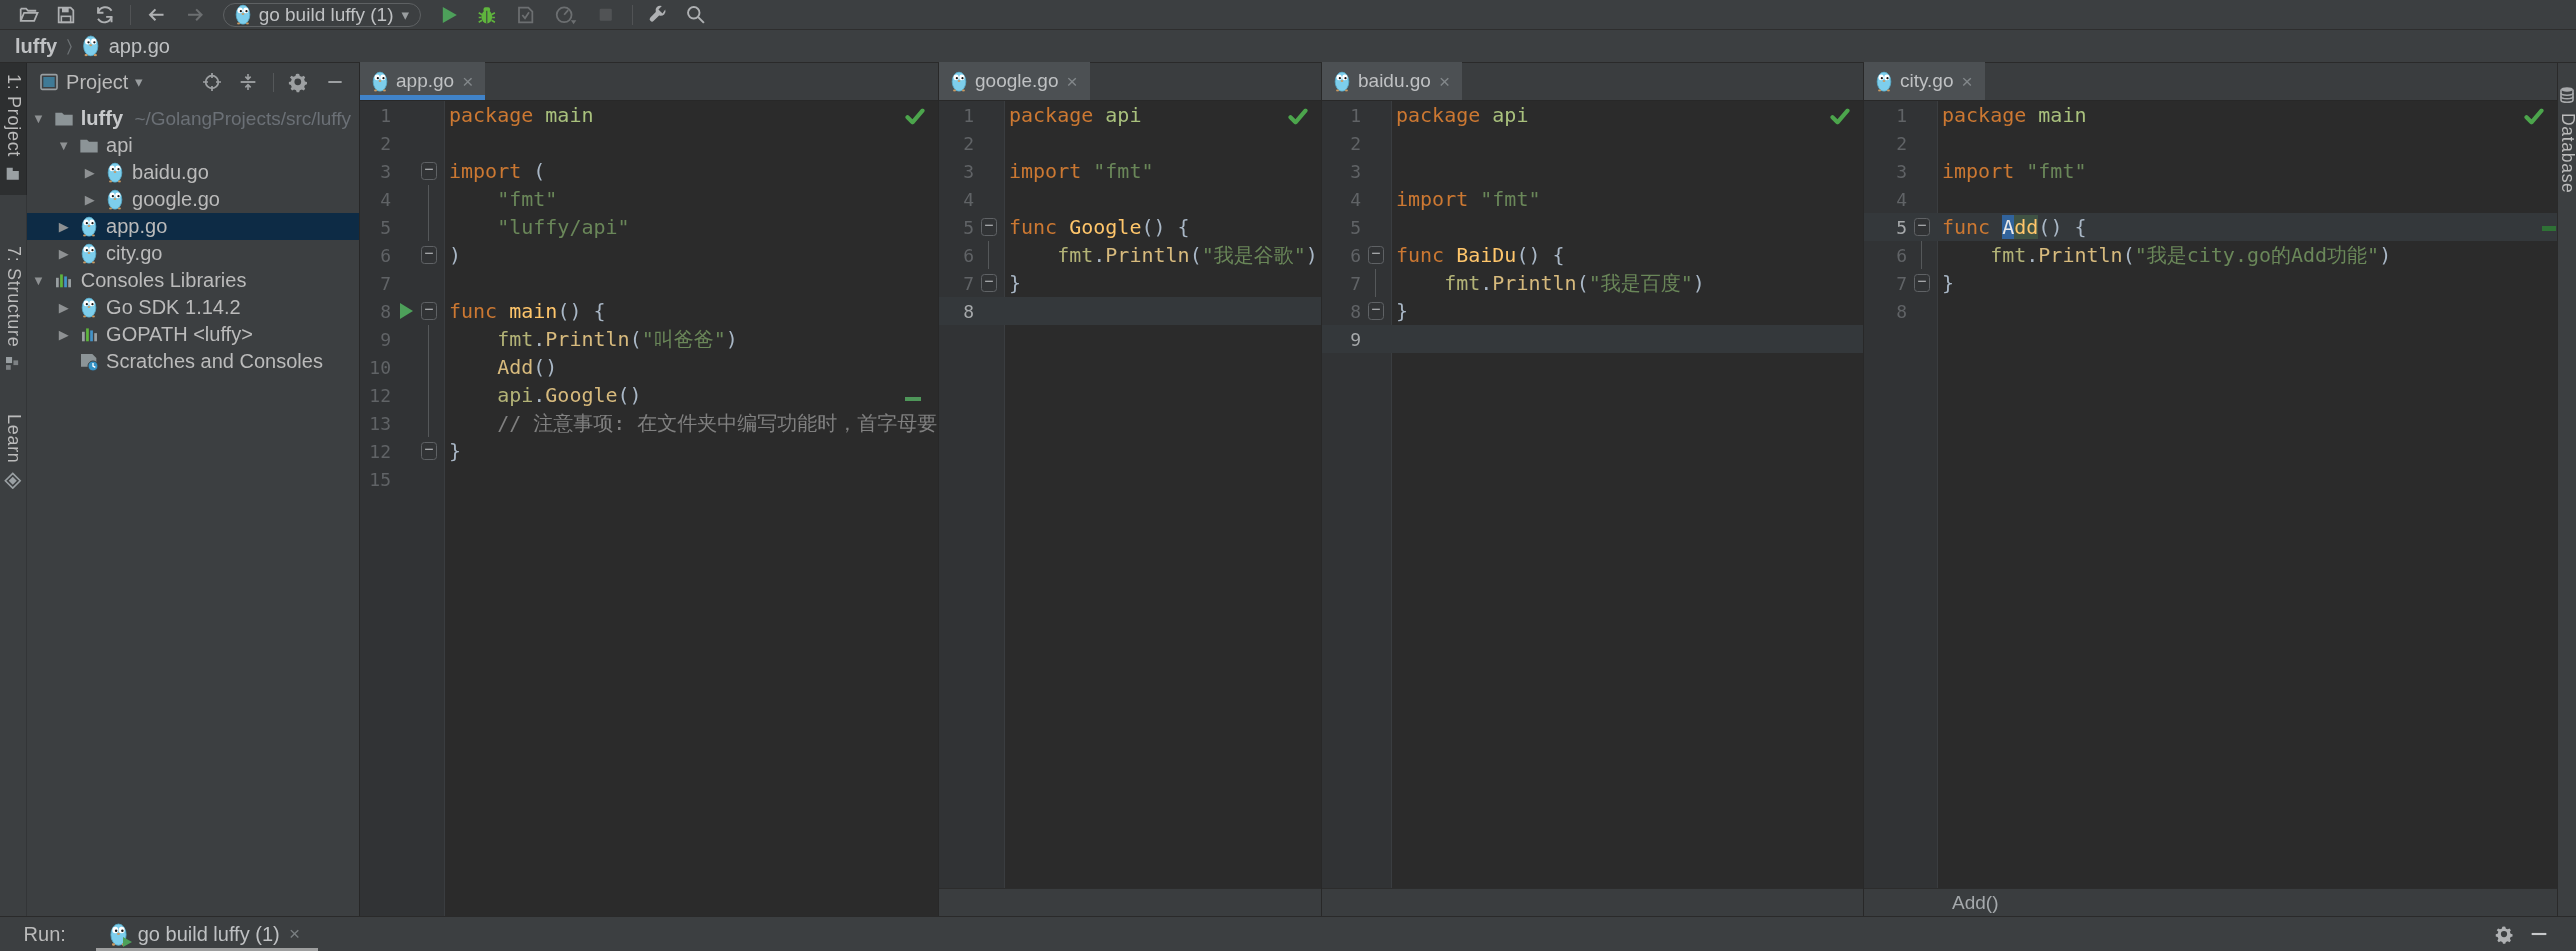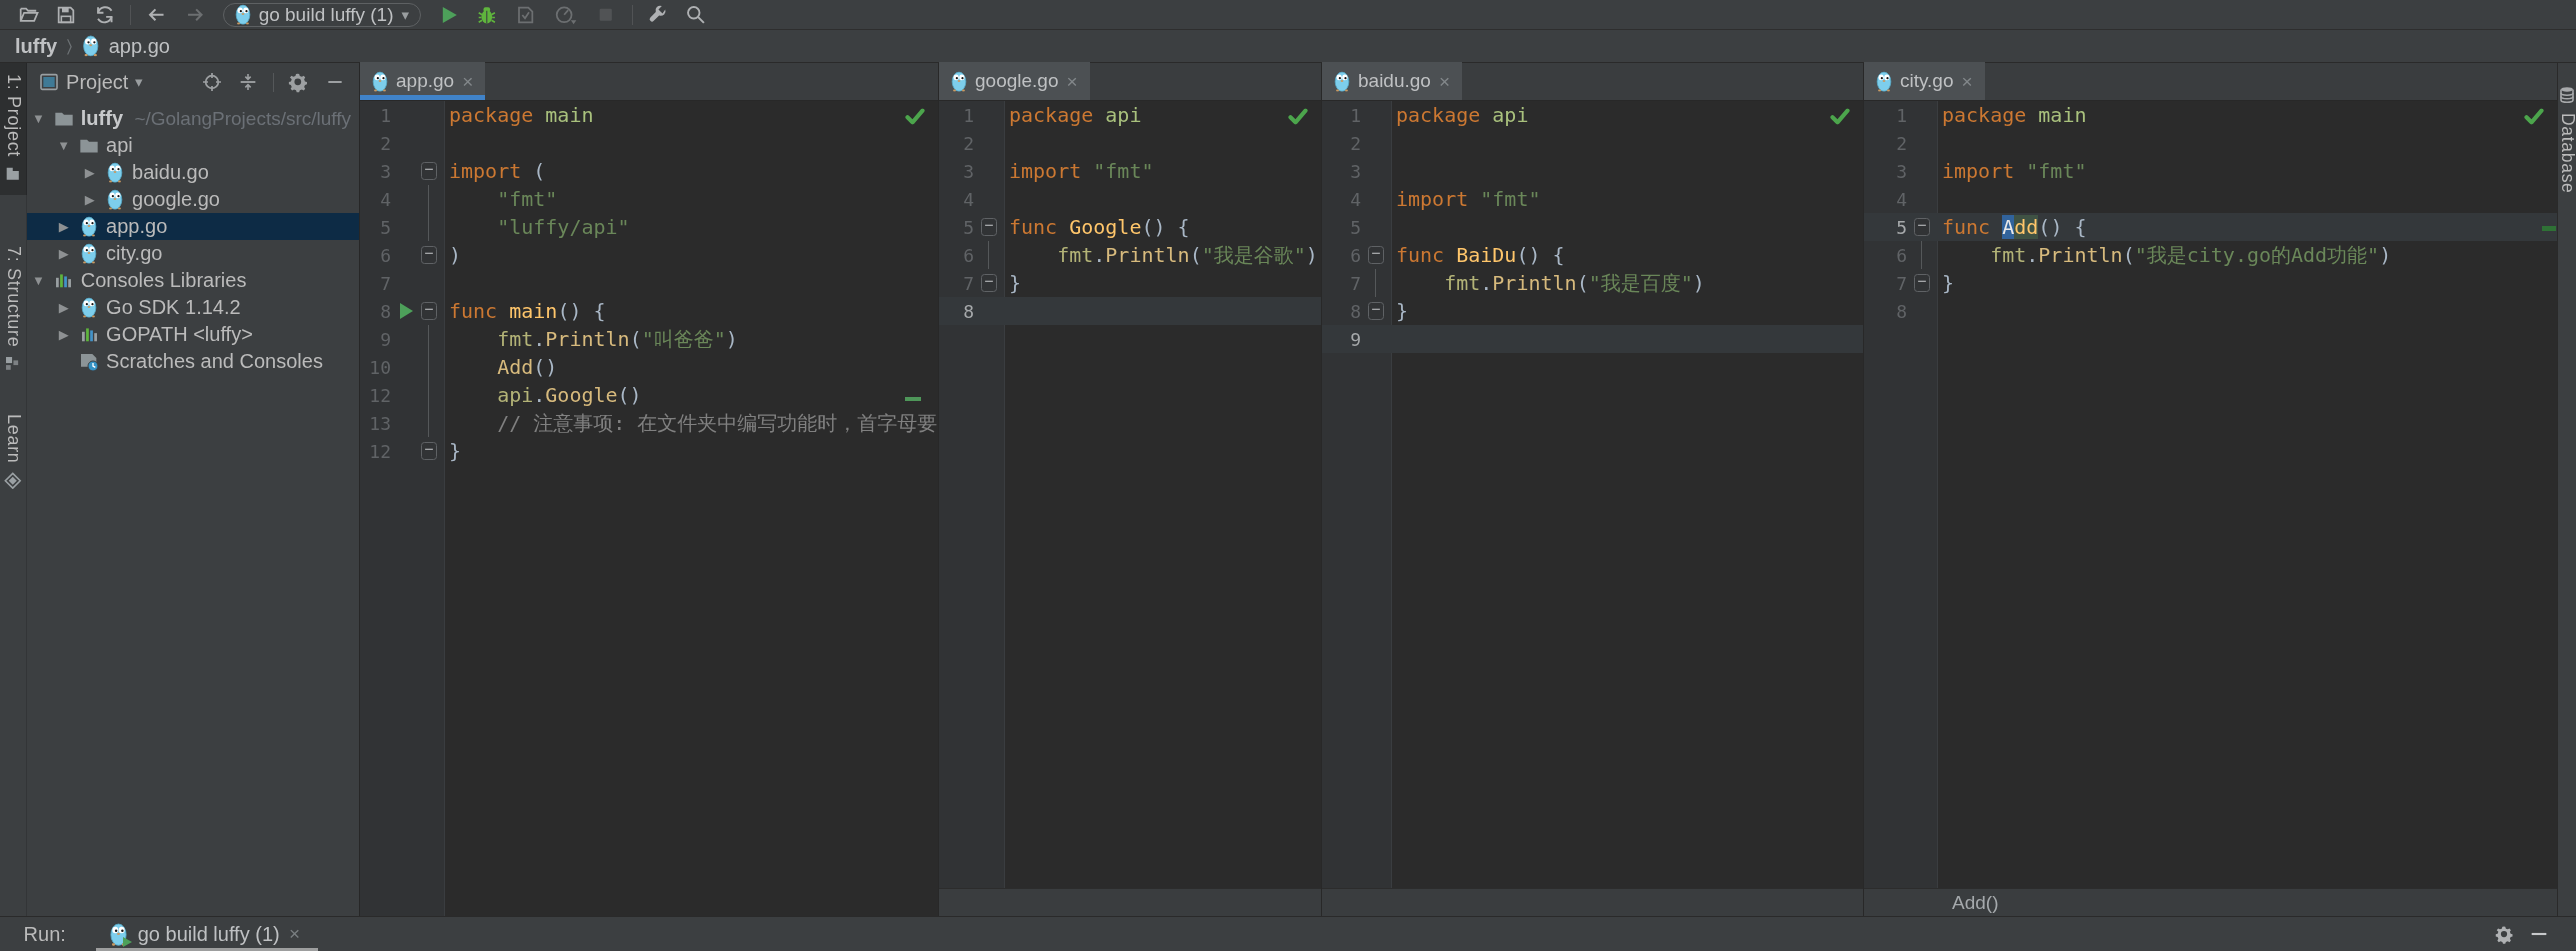--- a/index.html
+++ b/index.html
@@ -500,20 +500,26 @@
               <span class="ct"><span class="tk-pun">    </span><span class="tk-com">// 注意事项: 在文件夹中编写功能时，首字母要大写。</span></span>
             </div>
             <div class="row">
               <span class="ln" style="width: 35px;">12</span>
               <span class="runcol" style="width: 23px;"></span>
               <span class="foldcol" style="width: 21.6px;">
                 <span class="fold">−</span>
               </span>
               <span class="ct"><span class="tk-pun">}</span></span>
             </div>
+            <div class="row">
+              <span class="ln" style="width: 35px;">15</span>
+              <span class="runcol" style="width: 23px;"></span>
+              <span class="foldcol" style="width: 21.6px;"></span>
+              <span class="ct"></span>
+            </div>
             <span class="checkmark" style="right: 13.5px;"><svg width="20" height="17" viewBox="0 0 30 25">
                 <use href="#check"></use>
               </svg></span>
             <span class="vcsmark" style="right: 17.5px; width: 16px; height: 4px; background: rgb(78, 150, 89); top: 296px;"></span>
           </div>
         </div>
         <div class="pane" style="width: 383px;">
           <div class="tabbar">
             <div class="tab">
               <span class="gopher-wrap">

